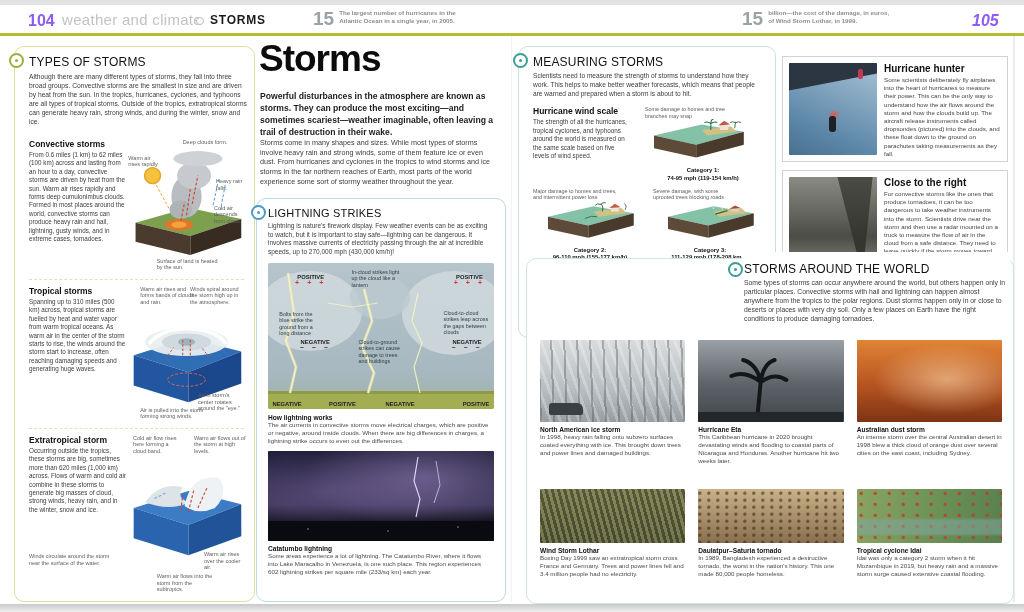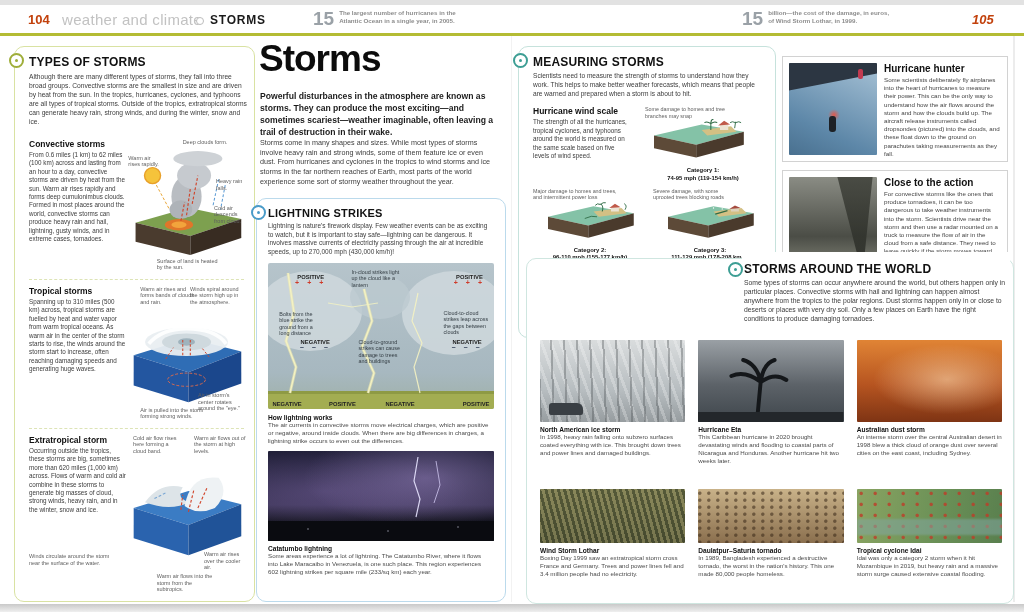--- a/index.html
+++ b/index.html
@@ -5,40 +5,40 @@
   html,body{margin:0;padding:0;background:#e9e9e9;}
   #page{position:relative;width:1024px;height:612px;background:#fff;overflow:hidden;
         font-family:"Liberation Sans",sans-serif;color:#3c3c3c;}
   .abs{position:absolute;}
   
   .edge-top{left:0;top:0;width:1024px;height:5px;background:#e2e2e2;}
   .edge-bottom{left:0;top:604px;width:1024px;height:8px;background:linear-gradient(#c9c9c9,#efefef);}
   .gutter{left:511px;top:36px;width:1px;height:566px;background:rgba(0,0,0,.05);}
   .edge-right{left:1013px;top:36px;width:2px;height:566px;background:#ececec;}
   
-  .pagenum{top:12px;font-size:13px;font-weight:bold;color:#c2410c;}
+  .pagenum{top:12px;font-size:16px;font-weight:bold;color:#8b5cf6;}
   .crumb-light{left:62px;top:11px;font-size:15px;color:#c2c2c2;letter-spacing:.3px;}
   .crumb-ring{left:196px;top:17px;width:6px;height:6px;border:1.5px solid #bdbdbd;border-radius:50%;background:#fff;}
   .crumb-bold{left:210px;top:13px;font-size:12px;font-weight:bold;color:#1a1a1a;letter-spacing:.8px;}
   .stat{top:9px;display:flex;gap:5px;align-items:flex-start;}
   .stat .n{font-size:19px;font-weight:bold;color:#9aa1a7;line-height:1;}
   .stat .t{font-size:6.2px;color:#8d8d8d;width:128px;line-height:1.35;font-weight:bold;}
   .rule-green{left:0;top:33px;width:1024px;height:2.5px;background:#b4bc34;}
   
   .frame{border:1.5px solid;border-radius:10px;background:#fff;}
   .f-types{border-color:#d9e2a2;}
   .f-light{border-color:#bbdaec;}
   .f-meas{border-color:#c6e2dc;}
   .f-around{border-color:#cfe6e0;}
   .ring{width:11px;height:11px;border-radius:50%;background:#fff;display:flex;align-items:center;justify-content:center;}
   .ring i{width:3.5px;height:3.5px;border-radius:50%;display:block;}
   .r-green{border:2px solid #9fae3a;}.r-green i{background:#9fae3a;}
   .r-blue{border:2px solid #4a9bc8;}.r-blue i{background:#4a9bc8;}
   .r-teal{border:2px solid #3d9e94;}.r-teal i{background:#3d9e94;}
-  .h-section{font-size:12px;font-weight:700;color:#111;letter-spacing:.2px;}
+  .h-section{font-size:12px;font-weight:400;color:#111;letter-spacing:.2px;}
   .h-sub{font-size:8.5px;font-weight:800;color:#111;}
   .body-txt{font-size:6.7px;line-height:1.34;color:#3c3c3c;}
   .cap-title{font-size:6.6px;font-weight:800;color:#111;}
   .cap-body{font-size:6.2px;line-height:1.3;color:#4a4a4a;}
   
   .big-title{font-size:37px;font-weight:800;color:#0c0c0c;letter-spacing:-1px;line-height:1;}
   .lead{font-size:8.6px;font-weight:800;color:#1c1c1c;line-height:1.4;}
   
   .ldiag{background:linear-gradient(#b6c4cb,#a7b8c0 75%,#9fb0a6);overflow:hidden;border-radius:2px;}
   .zone{position:absolute;text-align:center;}
@@ -403,21 +403,21 @@
 
   <div class="abs sidebox" style="left:782px;top:170px;width:226px;height:122px;">
     <div class="photo ph ph-tornado" style="width:88px;height:108px;">
       <div class="funnel"></div>
       <div class="field"></div>
       <div class="van">
           <i></i>
         </div>
     </div>
     <div class="tx">
-      <div class="sb-title">Close to the action</div>
+      <div class="sb-title">Close to the right</div>
       <div class="sb-body">For convective storms like the ones that produce tornadoes, it can be too dangerous to take weather instruments into the storm. Scientists drive near the storm and then use a radar mounted on a truck to measure the flow of air in the cloud from a safe distance. They need to leave quickly if the storm moves toward them.</div>
     </div>
   </div>
 
   <div class="abs frame f-around" style="left:526px;top:258px;width:486px;height:344px;z-index:0;"></div>
   <div class="abs" style="left:742px;top:252px;width:268px;height:14px;background:#fff;z-index:1;"></div>
 
   <div class="abs ring r-teal" style="left:728px;top:262px;z-index:2;">
       <i></i>
     </div>

